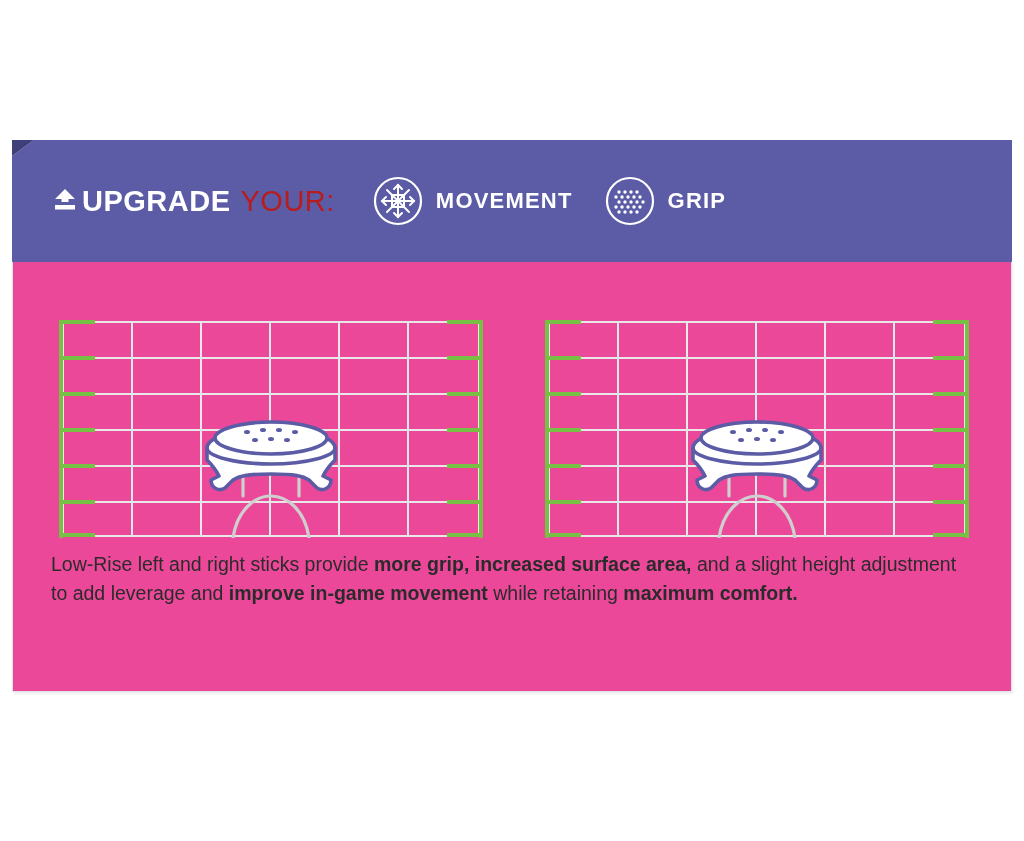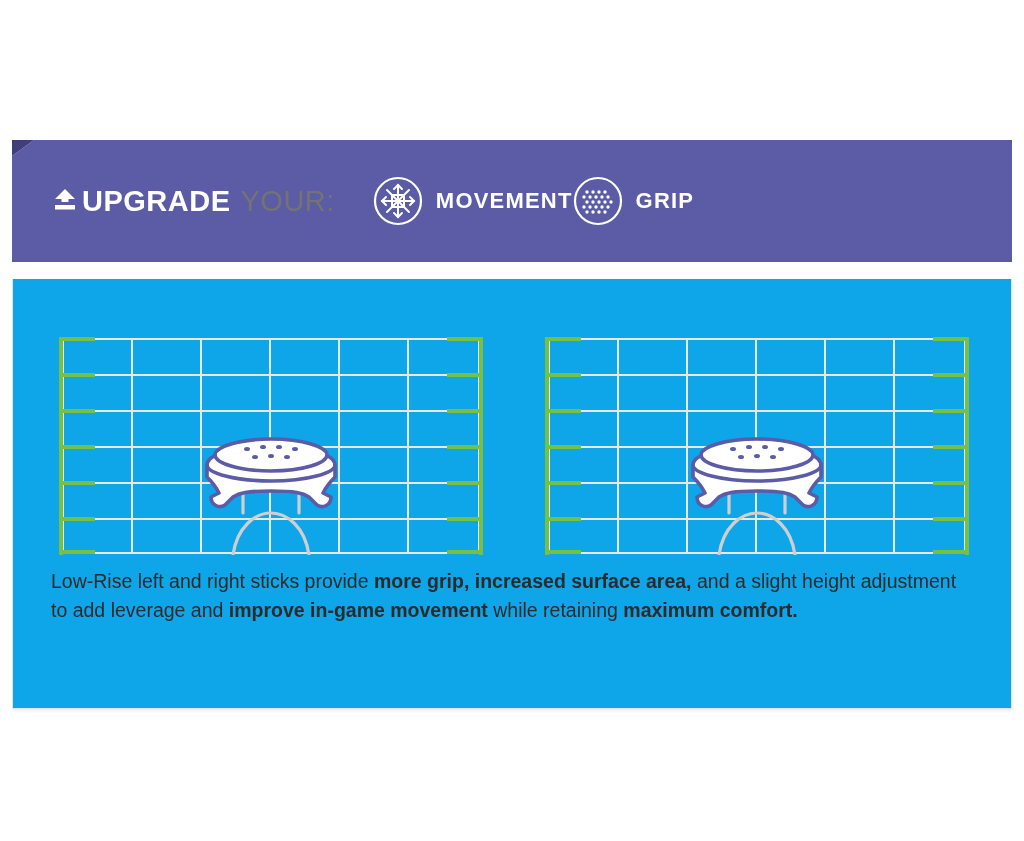--- a/index.html
+++ b/index.html
@@ -62,30 +62,31 @@
     margin-right: 6px;
     margin-top: 2px;
   }
   .upgrade-bold {
     color: #ffffff;
     font-weight: bold;
     font-size: 29px;
     letter-spacing: 0.5px;
   }
   .upgrade-light {
-    color: #737373;
+    color: #b91c1c;
     font-weight: normal;
     font-size: 29px;
     letter-spacing: 0.5px;
     margin-left: 10px;
   }
   .feature-list {
     display: flex;
     align-items: center;
     margin-left: 38px;
+    gap: 32px;
   }
   .feature {
     display: flex;
     align-items: center;
     gap: 13px;
   }
   .feature-label {
     color: #ffffff;
     font-weight: bold;
     font-size: 22px;
@@ -97,26 +98,25 @@
     flex: 0 0 auto;
   }
 
   
   .card {
     position: absolute;
     left: 12px;
     top: 262px;
     width: 1000px;
     height: 430px;
-    background: #0ea5e9;
+    background: #ec4899;
     border: 1px solid #e3e3e3;
     border-top: none;
     box-sizing: border-box;
     box-shadow: 1px 2px 3px rgba(0,0,0,0.07);
-    margin-top: 17px;
   }
 
   .panels {
     position: absolute;
     left: 0;
     top: 0;
     width: 1000px;
     height: 275px;
   }
   .panel {

